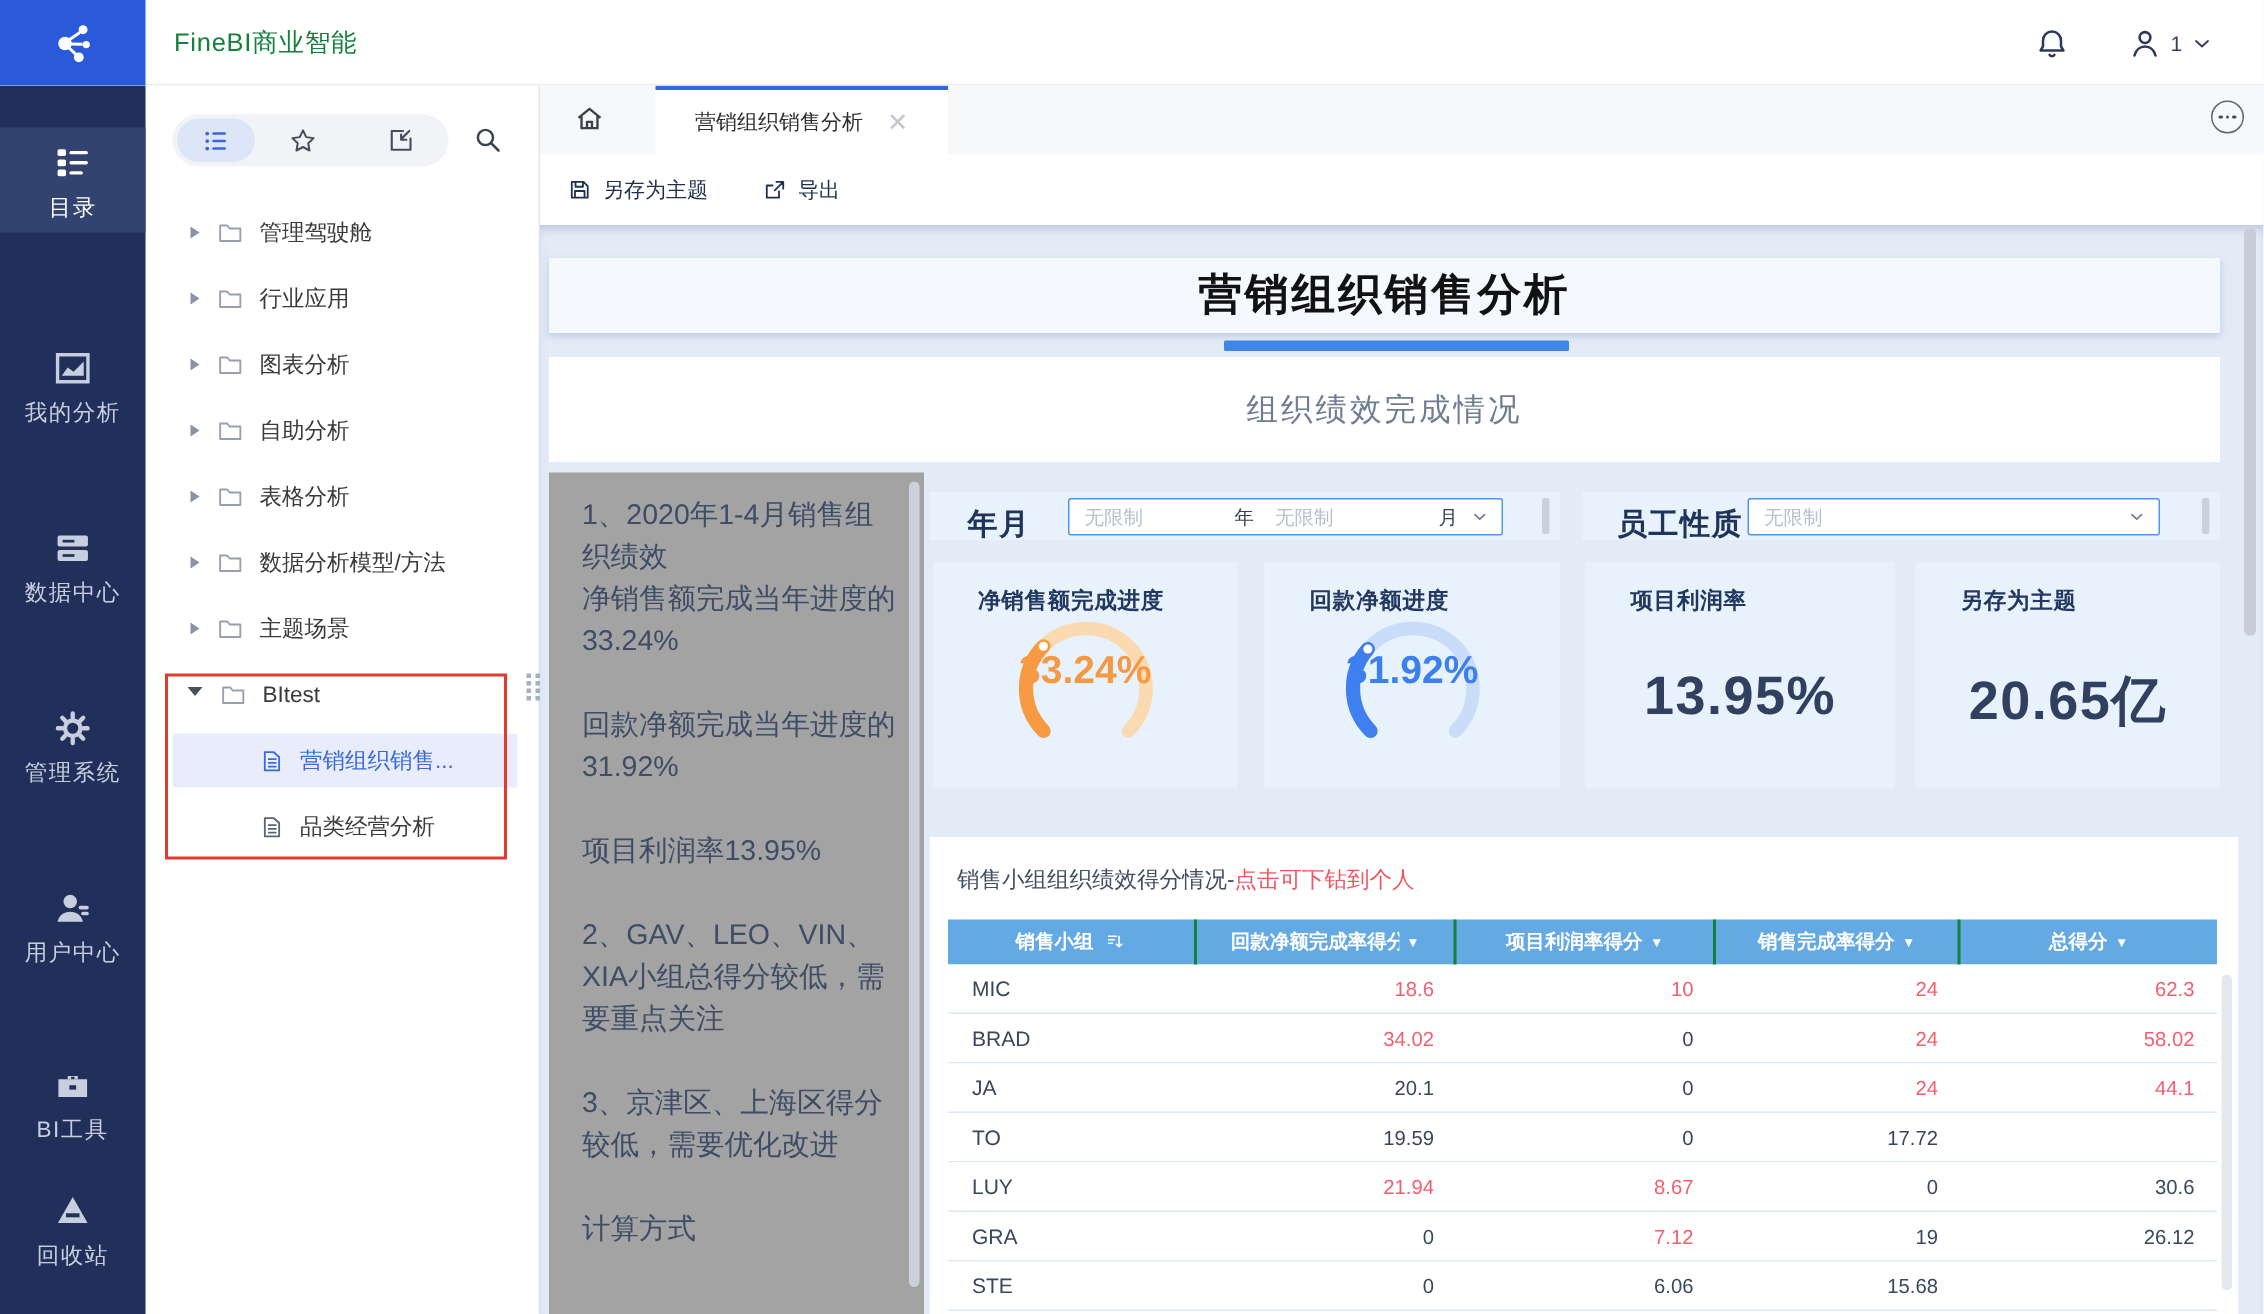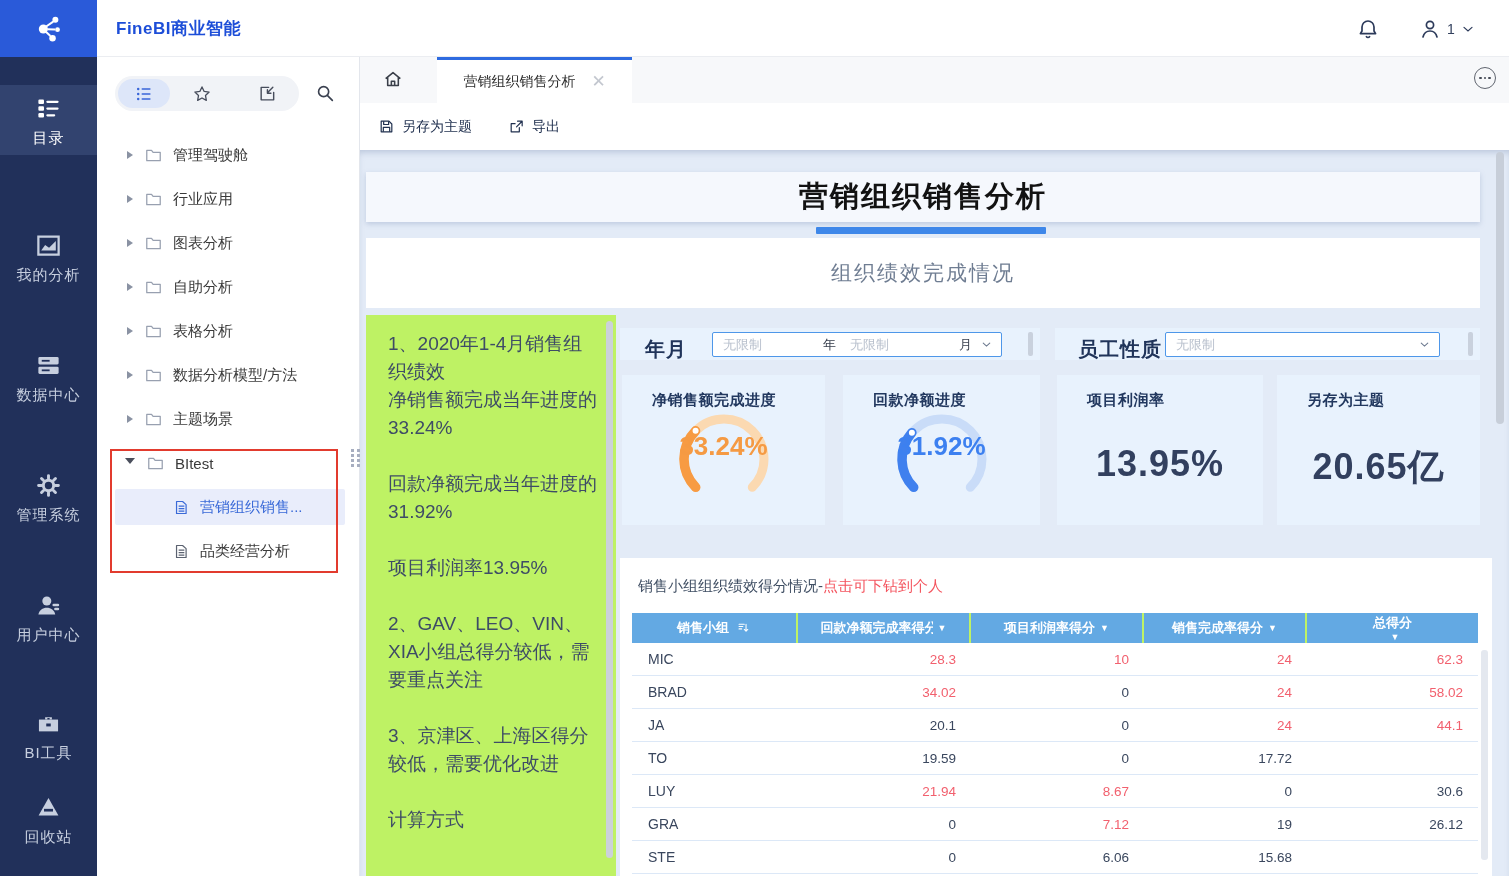--- a/index.html
+++ b/index.html
@@ -3,21 +3,21 @@
 <meta charset="utf-8">
 <style>
 *{margin:0;padding:0;box-sizing:border-box}
 html,body{width:1509px;height:876px;font-family:"Liberation Sans","DejaVu Sans",sans-serif;background:#fff;overflow:hidden}
 #app{position:relative;width:1509px;height:876px;background:#fff;overflow:hidden}
 svg{display:block}
 
 
 .top-header{position:absolute;left:0;top:0;width:1509px;height:57px;background:#fff;border-bottom:1px solid #ebedf1;z-index:6}
 .logo-box{position:absolute;left:0;top:0;width:97px;height:57px;background:#2A5AD9;display:flex;align-items:center;justify-content:center;cursor:pointer}
-.app-title{position:absolute;left:116px;top:0;height:57px;line-height:57px;font-size:17px;font-weight:bold;color:#1d4ed8;letter-spacing:.5px}
+.app-title{position:absolute;left:116px;top:0;height:57px;line-height:57px;font-size:17px;font-weight:normal;color:#15803d;letter-spacing:.5px}
 .hdr-bell{position:absolute;left:1356px;top:17px;width:24px;height:24px;color:#2C3A5A;cursor:pointer}
 .hdr-user{position:absolute;left:1418px;top:16px;height:26px;display:flex;align-items:center;gap:5px;color:#2C3A5A;cursor:pointer}
 .hdr-user-count{font-size:14px;color:#33415e}
 
 
 .nav-rail{position:absolute;left:0;top:57px;width:97px;height:819px;background:#21305A;z-index:5}
 .nav-item{position:absolute;left:0;width:97px;text-align:center;color:#C7CFDF;cursor:pointer;padding-top:4px}
 .nav-item .nav-ico{display:flex;justify-content:center}
 .nav-item .nav-label{margin-top:7px;font-size:15px;letter-spacing:1px}
 .nav-item.active{background:#32436F;color:#fff;height:70px;padding-top:10px}
@@ -59,21 +59,21 @@
 .tb-export{left:148px}
 .tb-icon{color:#20304F}
 
 
 .dashboard{position:absolute;left:360px;top:150px;width:1149px;height:726px;background:#E3EBF7;box-shadow:inset 0 5px 7px -3px rgba(100,120,160,.35);z-index:2}
 .title-card{position:absolute;left:6px;top:22px;width:1114px;height:50px;background:#F5F8FD;box-shadow:0 2px 5px rgba(120,140,180,.35);display:flex;align-items:center;justify-content:center}
 .title-card span{font-size:29px;font-weight:bold;color:#121212;letter-spacing:2px}
 .blue-bar{position:absolute;left:456px;top:77px;width:230px;height:7px;background:#3E87E9;border-radius:1px}
 .section-band{position:absolute;left:6px;top:88px;width:1114px;height:70px;background:#fff;display:flex;align-items:center;justify-content:center}
 .section-band span{font-size:21px;color:#6F7D92;letter-spacing:2px}
-.insight-card{position:absolute;left:6px;top:165px;width:250px;height:561px;background:#bef264;overflow:hidden}
+.insight-card{position:absolute;left:6px;top:165px;width:250px;height:561px;background:#a3a3a3;overflow:hidden}
 .insight-text{position:absolute;left:22px;top:15px;width:212px;font-size:19px;line-height:28px;color:#3E4C66}
 .insight-p{margin-bottom:28px}
 .insight-scrollbar{position:absolute;right:3px;top:6px;width:7px;height:537px;background:#CBD1DA;border-radius:4px;cursor:pointer}
 
 .filter-card{position:absolute;top:178px;height:32px;background:#E8F2FD}
 .filter-a{left:260px;width:420px}
 .filter-b{left:695px;width:425px}
 .f-label{position:absolute;top:8px;font-size:20px;font-weight:bold;color:#20345A;letter-spacing:1px}
 .filter-a .f-label{left:25px}
 .filter-b .f-label{left:23px}
@@ -94,21 +94,21 @@
 .kpi-title{position:absolute;left:30px;top:16px;font-size:15px;font-weight:bold;color:#22385F;letter-spacing:.5px}
 .gauge-wrap{position:absolute;top:34px;width:100px;height:100px}
 .gauge-value{position:absolute;top:56px;left:0;width:100%;text-align:center;font-size:26px;font-weight:bold}
 .kpi-number{position:absolute;left:0;top:68px;width:100%;text-align:center;font-size:36px;font-weight:bold;color:#32405F;letter-spacing:1px}
 
 .table-card{position:absolute;left:260px;top:408px;width:872px;height:318px;background:#fff}
 .tbl-title{position:absolute;left:18px;top:19px;font-size:15px;color:#3F4E63}
 .tbl-title-red{color:#F4545E}
 .tbl{position:absolute;left:12px;top:55px;width:846px}
 .tbl-header{display:flex;height:30px;background:#63A9E3}
-.th{display:flex;align-items:center;justify-content:center;color:#fff;font-size:13px;font-weight:bold;border-right:2px solid #bef264;position:relative;overflow:hidden}
+.th{display:flex;align-items:center;justify-content:center;color:#fff;font-size:13px;font-weight:bold;border-right:2px solid #15803d;position:relative;overflow:hidden}
 .th:last-child{border-right:none}
 .th .trunc{max-width:112px;white-space:nowrap;overflow:hidden}
 .th .tri{font-size:9px;margin-left:5px}
 .th .sort-ico{margin-left:8px;display:flex}
 .tr{display:flex;height:33px;border-bottom:1px solid #DCE8F7;background:#fff;cursor:pointer}
 .td{display:flex;align-items:center;font-size:13.5px;color:#3A475E;overflow:hidden}
 .td.grp{padding-left:16px;font-size:14px;color:#39465D}
 .td.val{justify-content:flex-end;padding-right:15px}
 .td.red{color:#F2606E}
 
@@ -555,28 +555,28 @@
               <span class="tri">▼</span>
             </div>
             <div class="th" style="width: 173px;">
               <span>项目利润率得分</span>
               <span class="tri">▼</span>
             </div>
             <div class="th" style="width: 163px;">
               <span>销售完成率得分</span>
               <span class="tri">▼</span>
             </div>
-            <div class="th" style="width: 171px; flex-direction: column;">
+            <div class="th" style="width: 171px;">
               <span>总得分</span>
               <span class="tri">▼</span>
             </div>
           </div>
           <div class="tr">
             <div class="td grp" style="width: 166px;">MIC</div>
-            <div class="td val red" style="width: 173px;">28.3</div>
+            <div class="td val red" style="width: 173px;">18.6</div>
             <div class="td val red" style="width: 173px;">10</div>
             <div class="td val red" style="width: 163px;">24</div>
             <div class="td val red" style="width: 171px;">62.3</div>
           </div>
           <div class="tr">
             <div class="td grp" style="width: 166px;">BRAD</div>
             <div class="td val red" style="width: 173px;">34.02</div>
             <div class="td val" style="width: 173px;">0</div>
             <div class="td val red" style="width: 163px;">24</div>
             <div class="td val red" style="width: 171px;">58.02</div>

